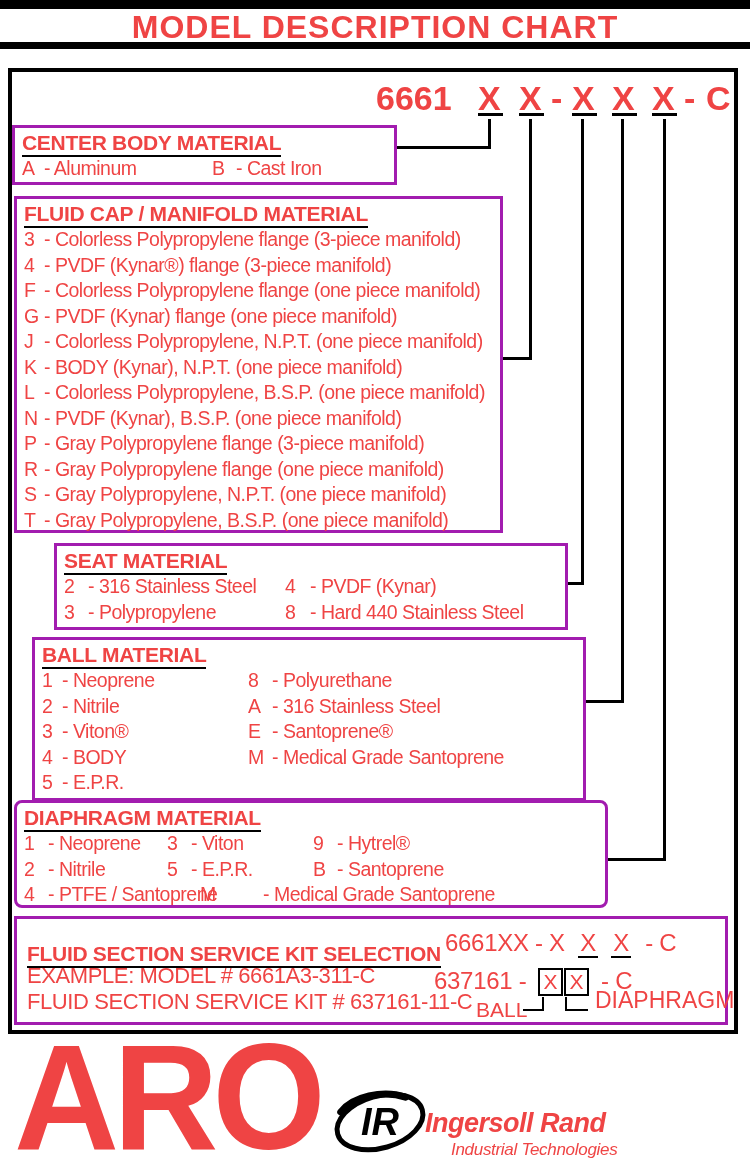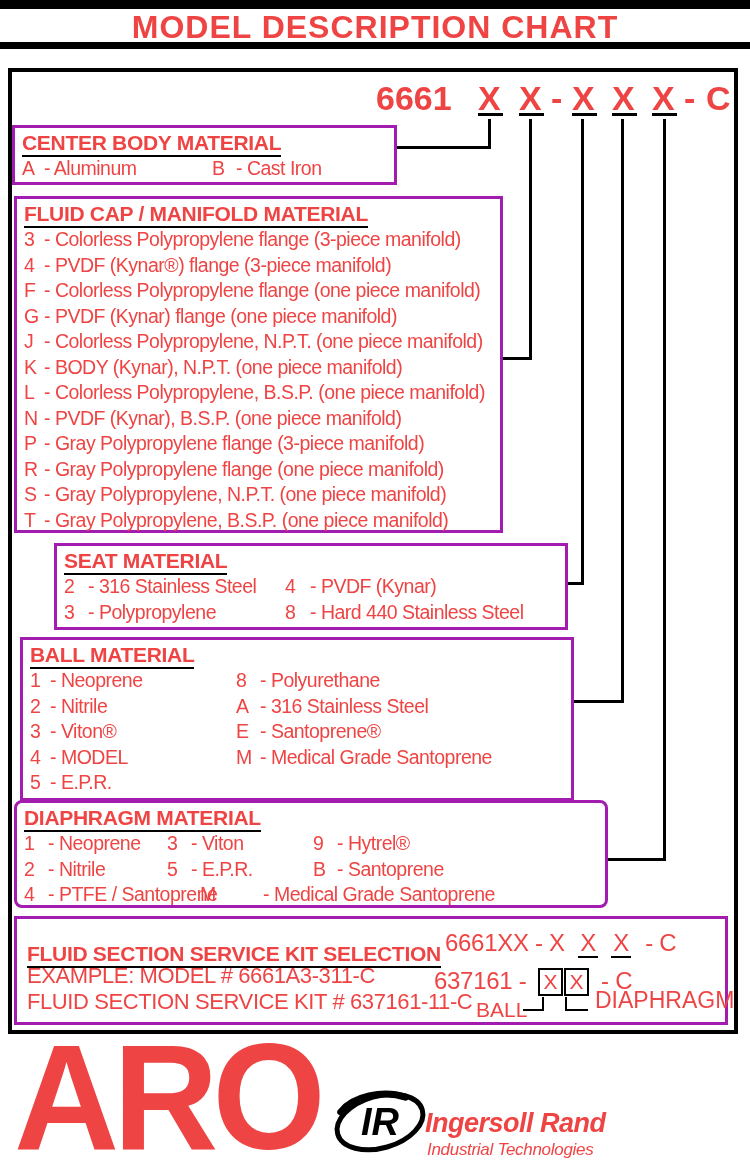--- a/index.html
+++ b/index.html
@@ -22,21 +22,21 @@
   .mnx{width:25px;border-bottom:3px solid #000;height:33px;}
   .title{position:absolute;top:10px;left:0;width:750px;text-align:center;
          font-size:32px;font-weight:bold;letter-spacing:1px;line-height:34px;}
   .sk-small{font-size:22px;letter-spacing:-0.4px;line-height:26px;}
   .patx{border-bottom:2px solid #000;padding:0 2px;}
   .boxx{display:inline-block;width:21px;height:24px;border:2px solid #000;text-align:center;
         line-height:24px;font-size:21px;}
   .aro{position:absolute;left:14px;top:1020px;font-size:150px;font-weight:bold;line-height:155px;
        letter-spacing:-6px;transform:scaleX(0.97);transform-origin:left top;}
   .irname{font-weight:bold;font-style:italic;font-size:27px;letter-spacing:-0.5px;}
-  .irtag{font-style:italic;font-size:17px;letter-spacing:-0.3px;}
+  .irtag{font-style:italic;font-size:17px;letter-spacing:-0.3px;margin-left:24px;}
 </style>
 </head>
 <body>
 
 <div id="page">
 
   <div class="bar" style="top:0;height:9px;"></div>
   <div class="title">MODEL DESCRIPTION CHART</div>
   <div class="bar" style="top:42px;height:7px;"></div>
 
@@ -142,21 +142,21 @@
       </div>
       <div class="row g4s">
         <span>3</span>
         <span>- Polypropylene</span>
         <span>8</span>
         <span>- Hard 440 Stainless Steel</span>
       </div>
     </div>
   </div>
 
-  <div class="mbox" style="left:20px;top:637px;width:554px;height:164px;">
+  <div class="mbox" style="left:32px;top:637px;width:554px;height:164px;">
     <div class="btitle"><span>BALL MATERIAL</span></div>
     <div class="rows">
       <div class="row g4b">
         <span>1</span>
         <span>- Neoprene</span>
         <span>8</span>
         <span>- Polyurethane</span>
       </div>
       <div class="row g4b">
         <span>2</span>
@@ -165,21 +165,21 @@
         <span>- 316 Stainless Steel</span>
       </div>
       <div class="row g4b">
         <span>3</span>
         <span>- Viton®</span>
         <span>E</span>
         <span>- Santoprene®</span>
       </div>
       <div class="row g4b">
         <span>4</span>
-        <span>- MODEL</span>
+        <span>- BODY</span>
         <span>M</span>
         <span>- Medical Grade Santoprene</span>
       </div>
       <div class="row g4b">
         <span>5</span>
         <span>- E.P.R.</span>
         <span></span>
         <span></span>
       </div>
     </div>

